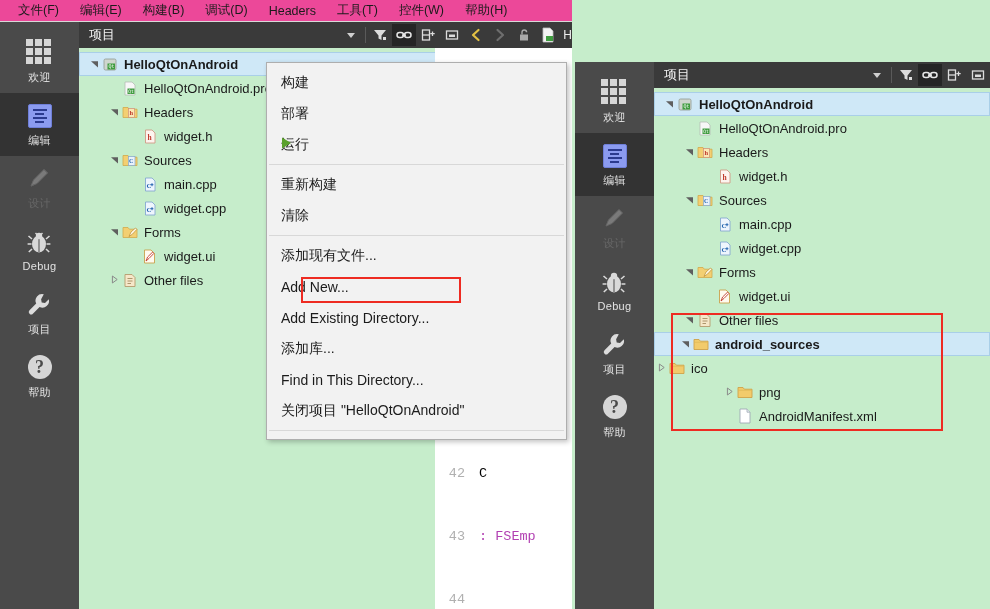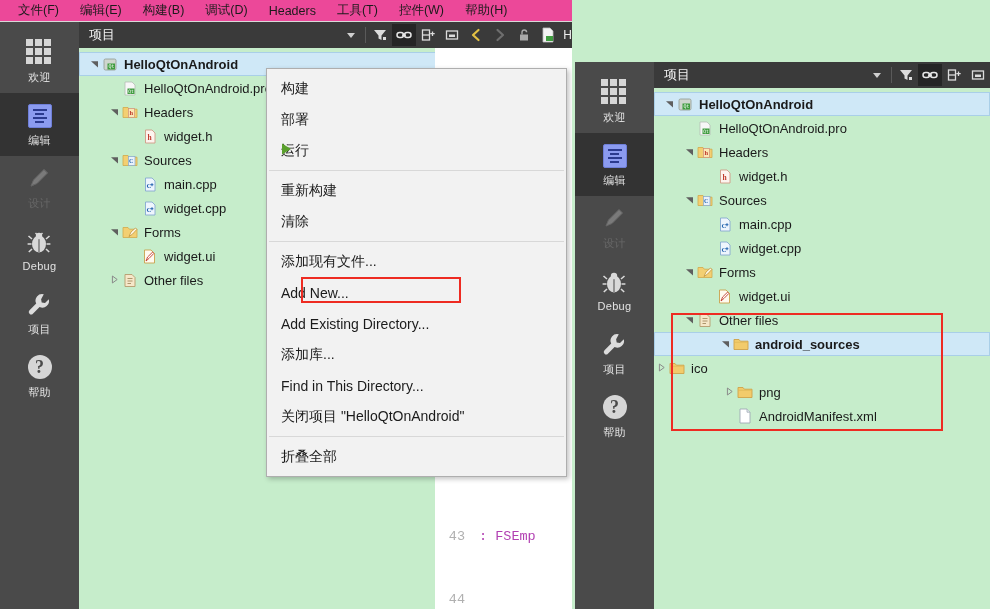--- a/index.html
+++ b/index.html
@@ -100,21 +100,21 @@
     color: #b0b0b0; background: #ffffff;
   }
   .gut.cur { color: #444; font-weight: bold; }
   .cbar { width: 3px; flex: 0 0 3px; background: transparent; height: 24.6px; }
   .cbar.on { background: #1e9e3e; }
   .ecode { padding-left: 5px; white-space: pre; }
   .kw { color: #b23fb2; }
 
   
   #ctx-menu {
-    position: absolute; left: 266px; top: 68px; width: 301px;
+    position: absolute; left: 266px; top: 62px; width: 301px;
     background: #f2f2f2; border: 1px solid #aeaeae;
     box-shadow: 2px 2px 5px rgba(0,0,0,.24); padding: 4px 0;
     z-index: 40;
   }
   .mrow {
     height: 31px; display: flex; align-items: center; padding-left: 14px;
     font-size: 14px; color: #1b1b1b; position: relative; cursor: default; white-space: nowrap;
   }
   .mrow.dim { color: #adadad; }
   .mrow .micon { position: absolute; left: 8px; width: 22px; text-align: center; }
@@ -502,23 +502,20 @@
         <div class="mrow">
           <span>添加库...</span>
         </div>
         <div class="mrow">
           <span>Find in This Directory...</span>
         </div>
         <div class="mrow">
           <span>关闭项目 "HelloQtOnAndroid"</span>
         </div>
         <div class="msep"></div>
-        <div class="mrow">
-          <span>折叠全部</span>
-        </div>
       </div>
     <div class="redbox" id="box-menu" style="left:301px; top:277px; width:160px; height:26px;"></div>
   </div>
 
   <div id="rp-divider"></div>
   <div id="right-panel">
     <div class="mode-bar">
       <div class="mode-btn">
         <div class="mode-ico">
           <div class="ico-grid">
@@ -729,21 +726,21 @@
                 <path d="M1 2.2 L8 2.2 L8 8.6 Z" fill="#5f5f5f"></path>
               </svg></span>
             <span class="ticon">
               <svg width="14" height="15" viewBox="0 0 14 15">
                 <path d="M2 1.5 L9 1.5 L12 4.5 L12 13.5 L2 13.5 Z" fill="#f6e7c9" stroke="#b59b6e" stroke-width="0.9"></path>
                 <path d="M4.5 5.5 L9.5 5.5 M4.5 8 L9.5 8 M4.5 10.5 L8 10.5" stroke="#9c8255" stroke-width="0.8"></path>
               </svg>
             </span>
             <span class="tlabel">Other files</span>
           </div>
-          <div class="trow sel" style="padding-left: 64px;">
+          <div class="trow sel" style="padding-left: 24px;">
             <span class="arr"><svg width="9" height="9" viewBox="0 0 9 9">
                 <path d="M1 2.2 L8 2.2 L8 8.6 Z" fill="#5f5f5f"></path>
               </svg></span>
             <span class="ticon">
               <svg width="16" height="14" viewBox="0 0 16 14">
                 <path d="M1 2.5 L6 2.5 L7.4 4.2 L15 4.2 L15 12.5 L1 12.5 Z" fill="#f2cb6b" stroke="#cfa34a" stroke-width="0.9"></path>
                 <path d="M1 5.3 L15 5.3" stroke="#e0b757" stroke-width="0.7"></path>
               </svg>
             </span>
             <span class="tlabel">android_sources</span>

